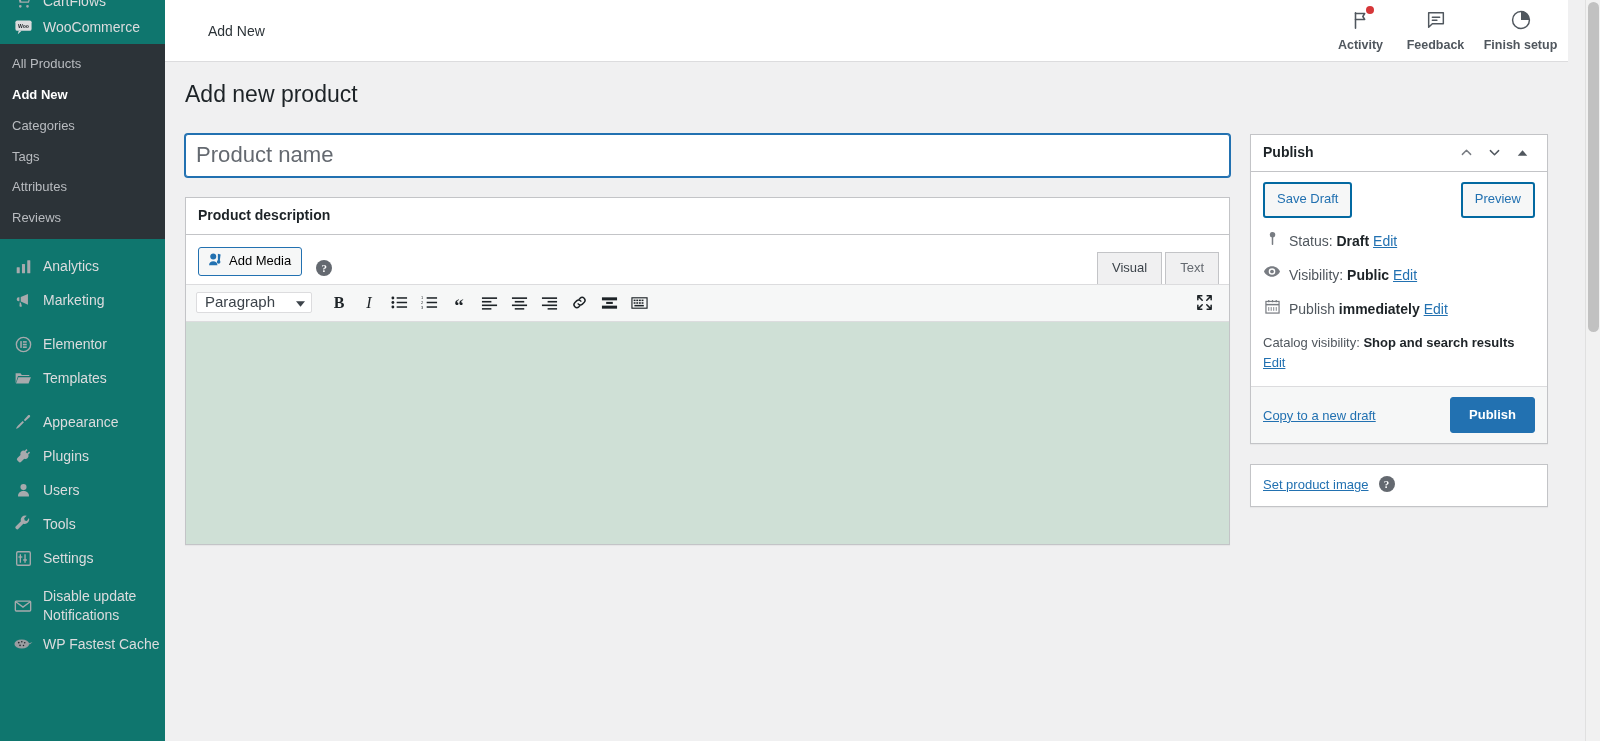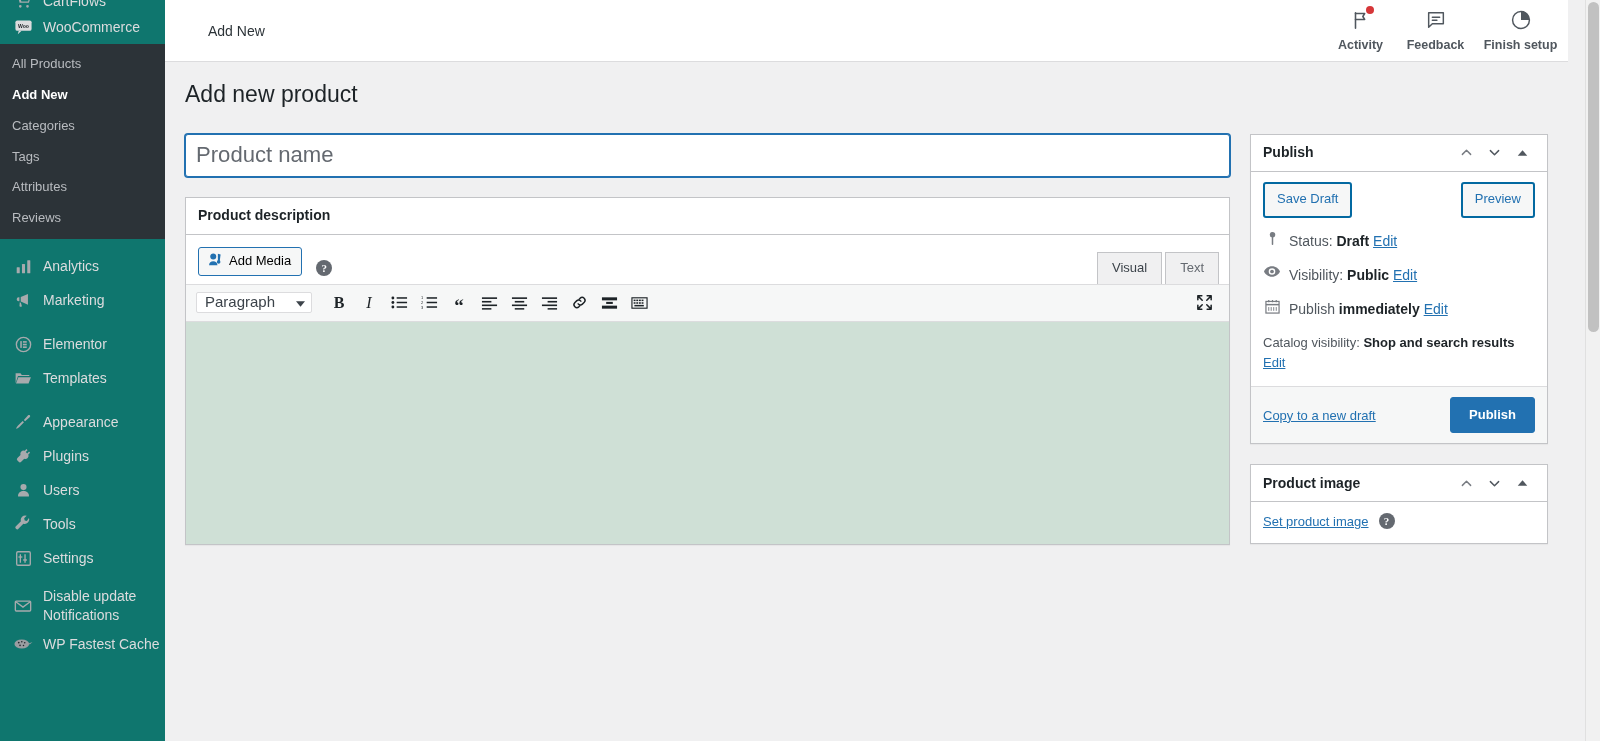--- a/index.html
+++ b/index.html
@@ -795,40 +795,20 @@
             </div>
           </div>
 
           <div class="major-publishing-actions">
             <a class="ed">Copy to a new draft</a>
             <button class="btn-primary" style="padding:7px 18px 8px 18px;">Publish</button>
           </div>
         </div>
 
         <div class="side-box">
-          <div class="postbox-header">
-            <h2>Product image</h2>
-            <div class="handle-actions">
-              <span class="order-btn">
-                <svg width="15" height="15" viewBox="0 0 20 20" fill="none" stroke="#787c82" stroke-width="1.9" stroke-linecap="round" stroke-linejoin="round">
-                    <path d="M4.5 12.5L10 7l5.5 5.5"></path>
-                  </svg>
-              </span>
-              <span class="order-btn">
-                <svg width="15" height="15" viewBox="0 0 20 20" fill="none" stroke="#50575e" stroke-width="1.9" stroke-linecap="round" stroke-linejoin="round">
-                    <path d="M4.5 7.5L10 13l5.5-5.5"></path>
-                  </svg>
-              </span>
-              <span class="toggle-btn">
-                <svg width="11" height="8" viewBox="0 0 12 8">
-                    <path d="M6 1l5.2 6H.8z" fill="#50575e"></path>
-                  </svg>
-              </span>
-            </div>
-          </div>
           <div class="product-image-inner">
             <a class="ed">Set product image</a>
             <span class="help-dot sm">?</span>
           </div>
         </div>
 
       </div>
     </div>
   </div>
 

